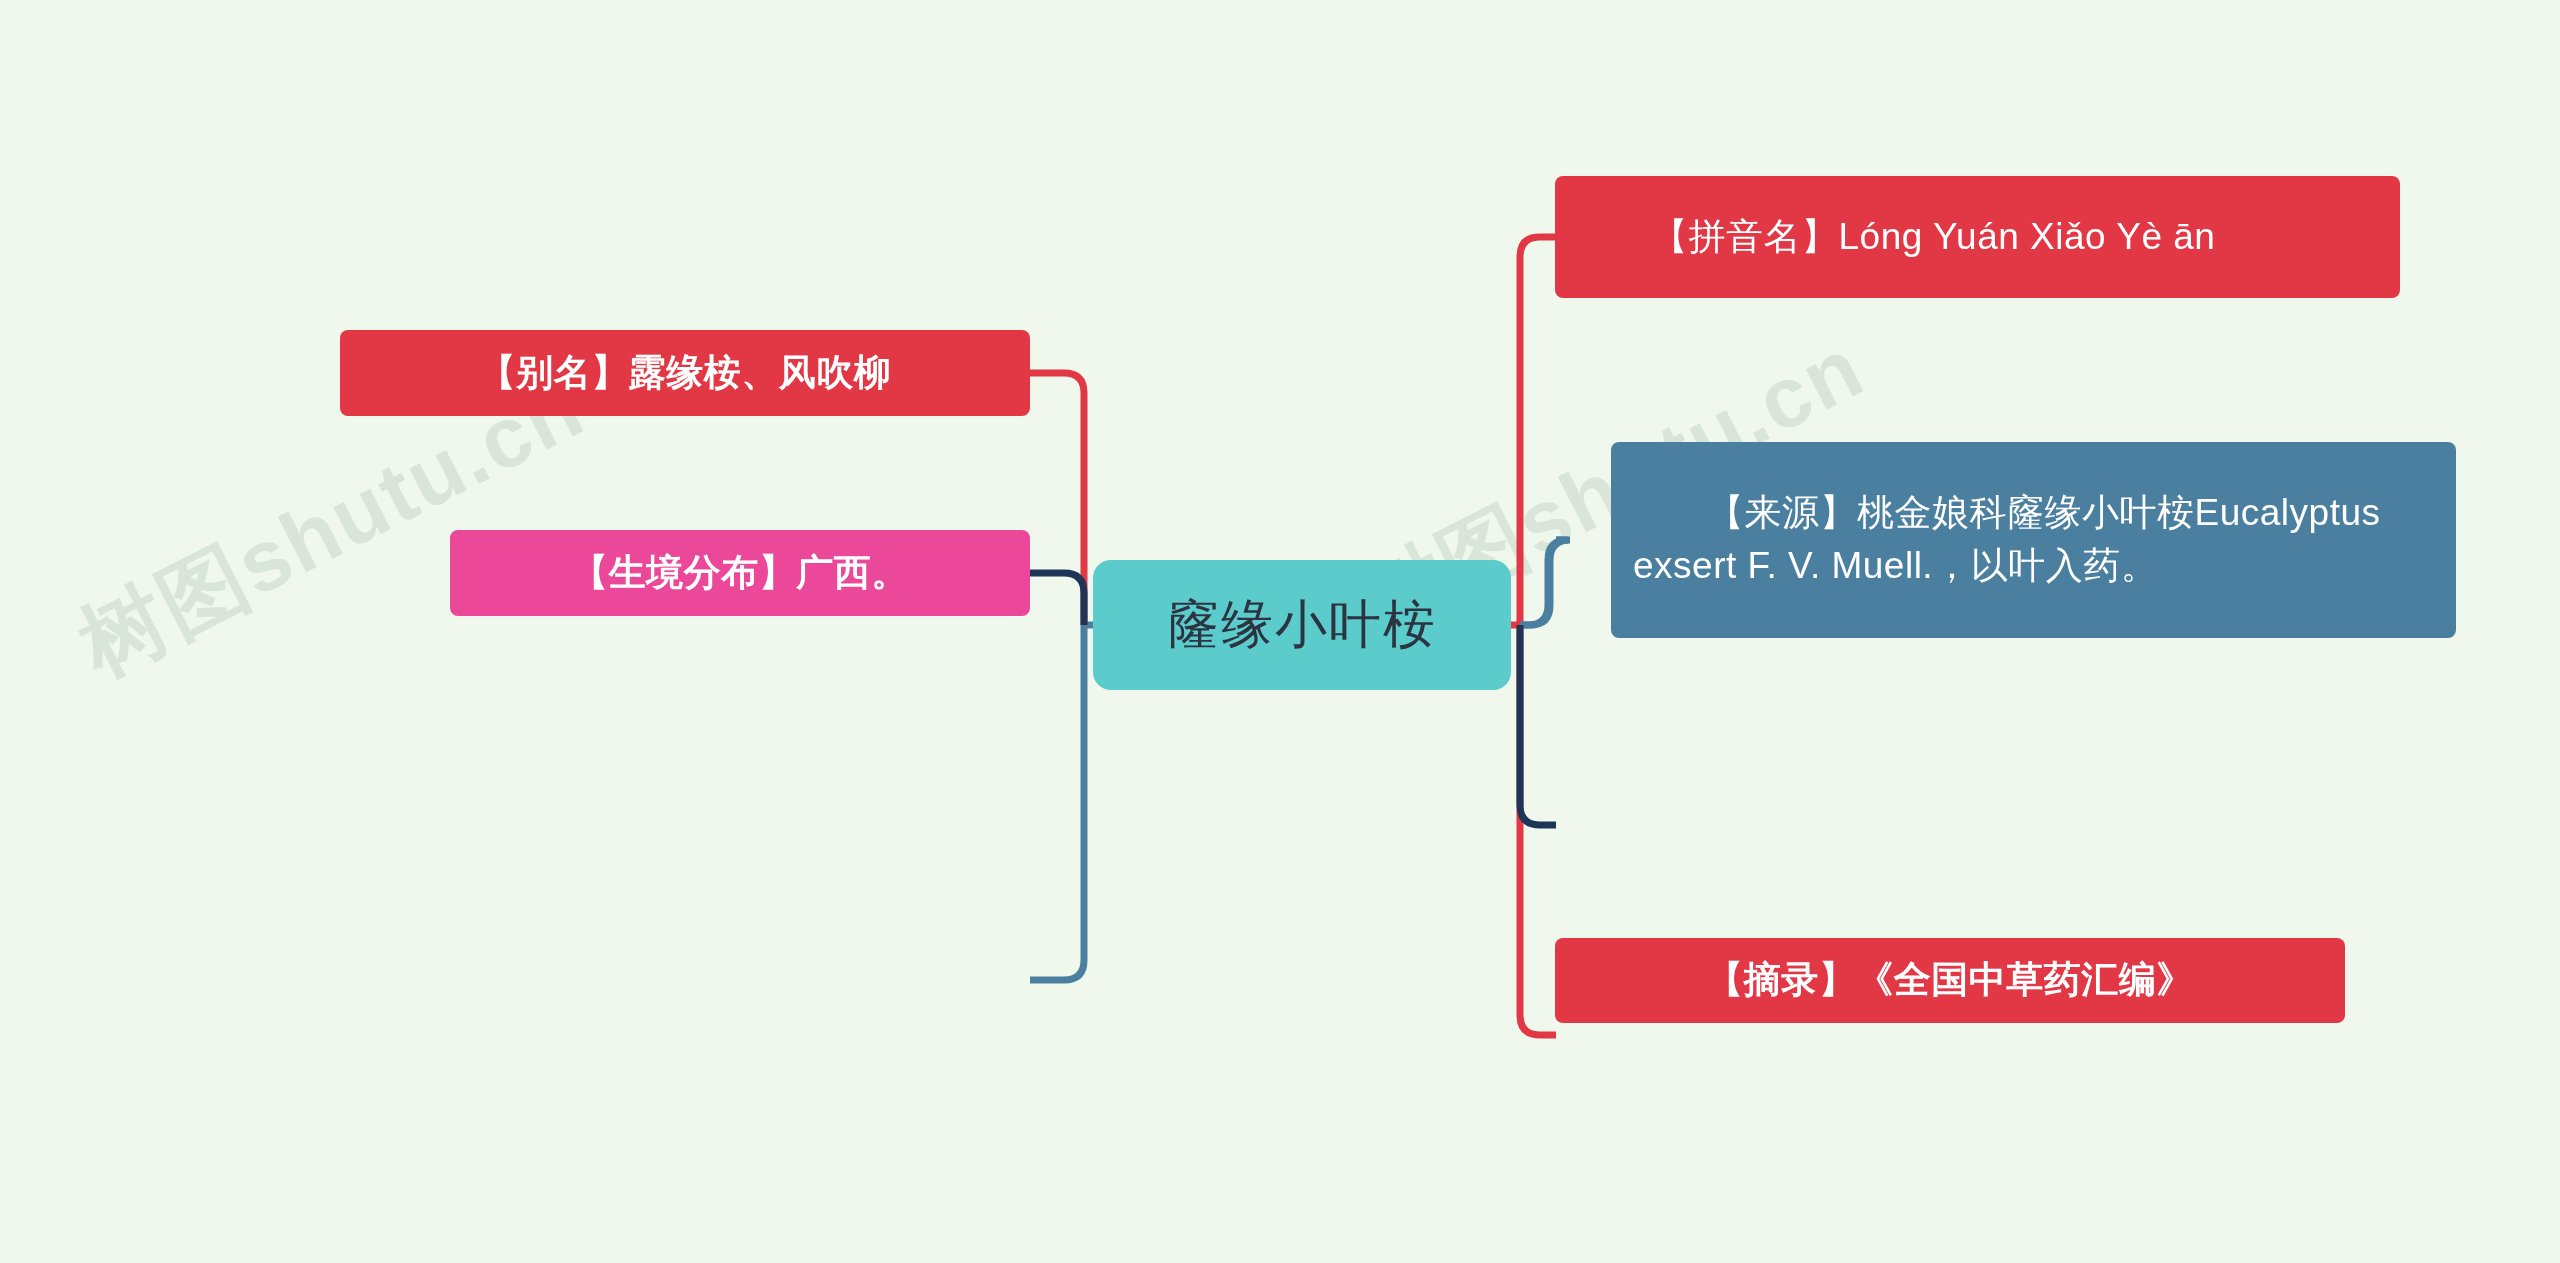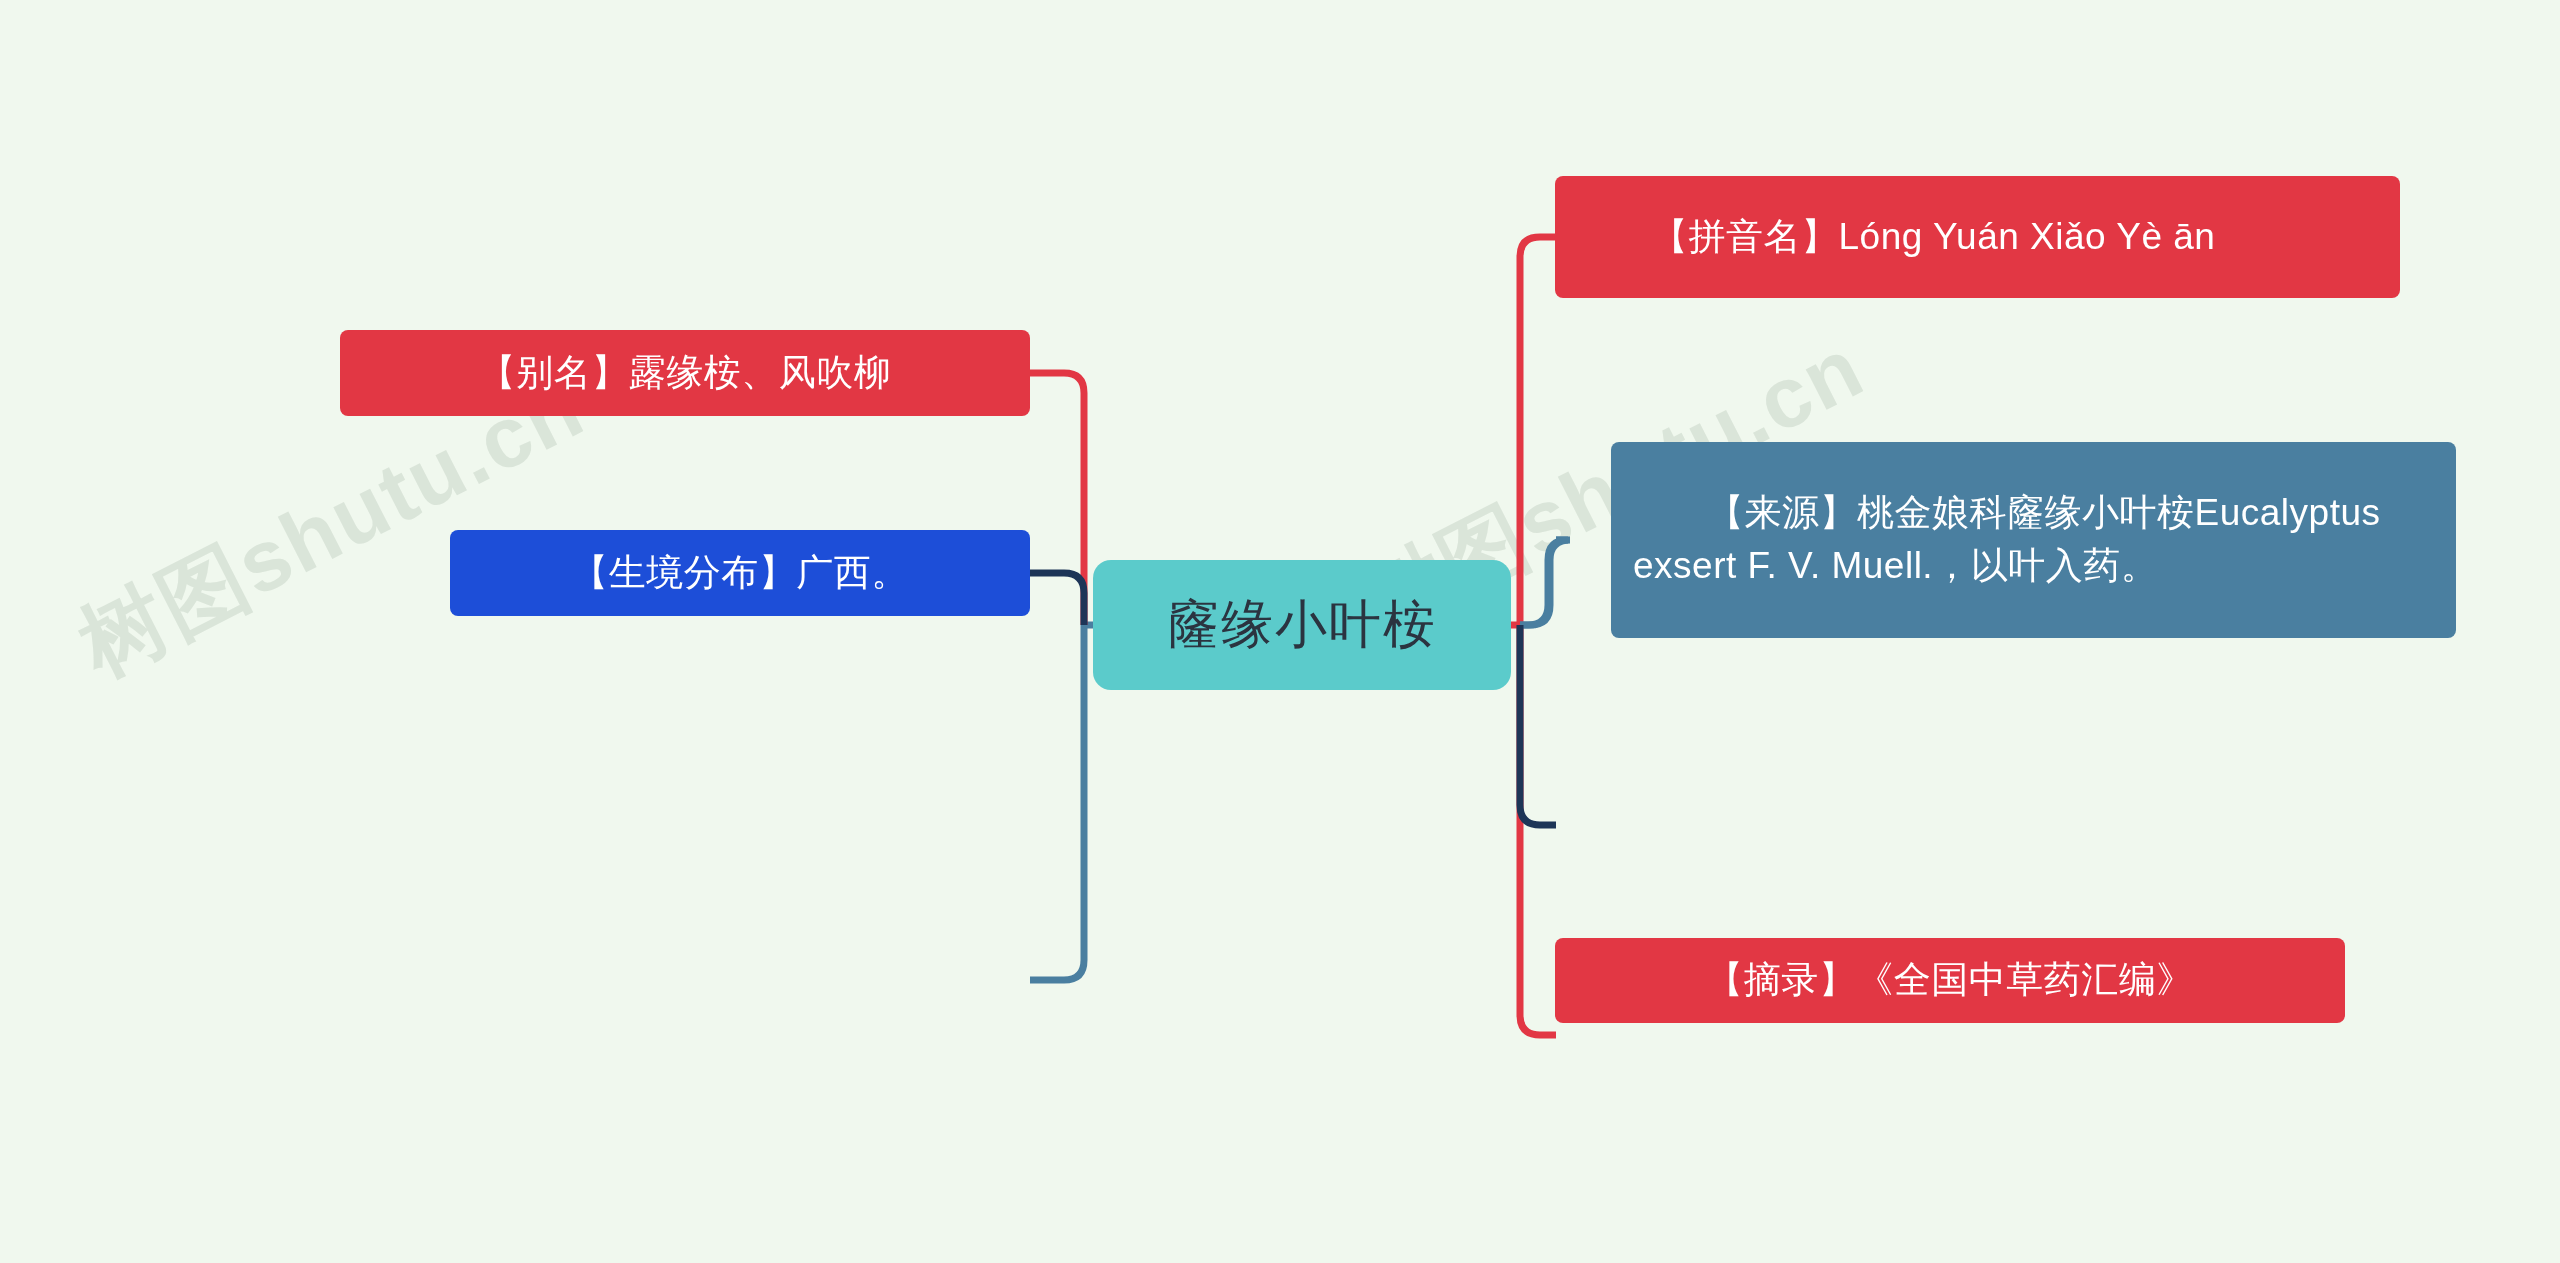--- a/index.html
+++ b/index.html
@@ -41,26 +41,26 @@
     color:#ffffff;
     display:flex;
     align-items:center;
     font-size:37px;
     line-height:1.42;
     letter-spacing:.5px;
     text-indent:2em;
     padding:14px 22px;
   }
   .node span{display:block;width:100%;}
-  .node.one-line{text-indent:0;justify-content:flex-start;}
+  .node.one-line{text-indent:0;justify-content:flex-start;font-weight:bold;}
   .node.one-line span{text-align:center;}
 
   .c-red   {background:#e23744;}
   .c-blue  {background:#4a7fa0;}
-  .c-navy  {background:#1d4ed8;}
+  .c-navy  {background:#ec4899;}
 
   
   #center-node{
     position:absolute;
     left:1093px;top:560px;width:418px;height:130px;
     background:#5bcbcb;
     border-radius:18px;
     display:flex;align-items:center;justify-content:center;
     color:#2b3440;
     font-size:52px;

